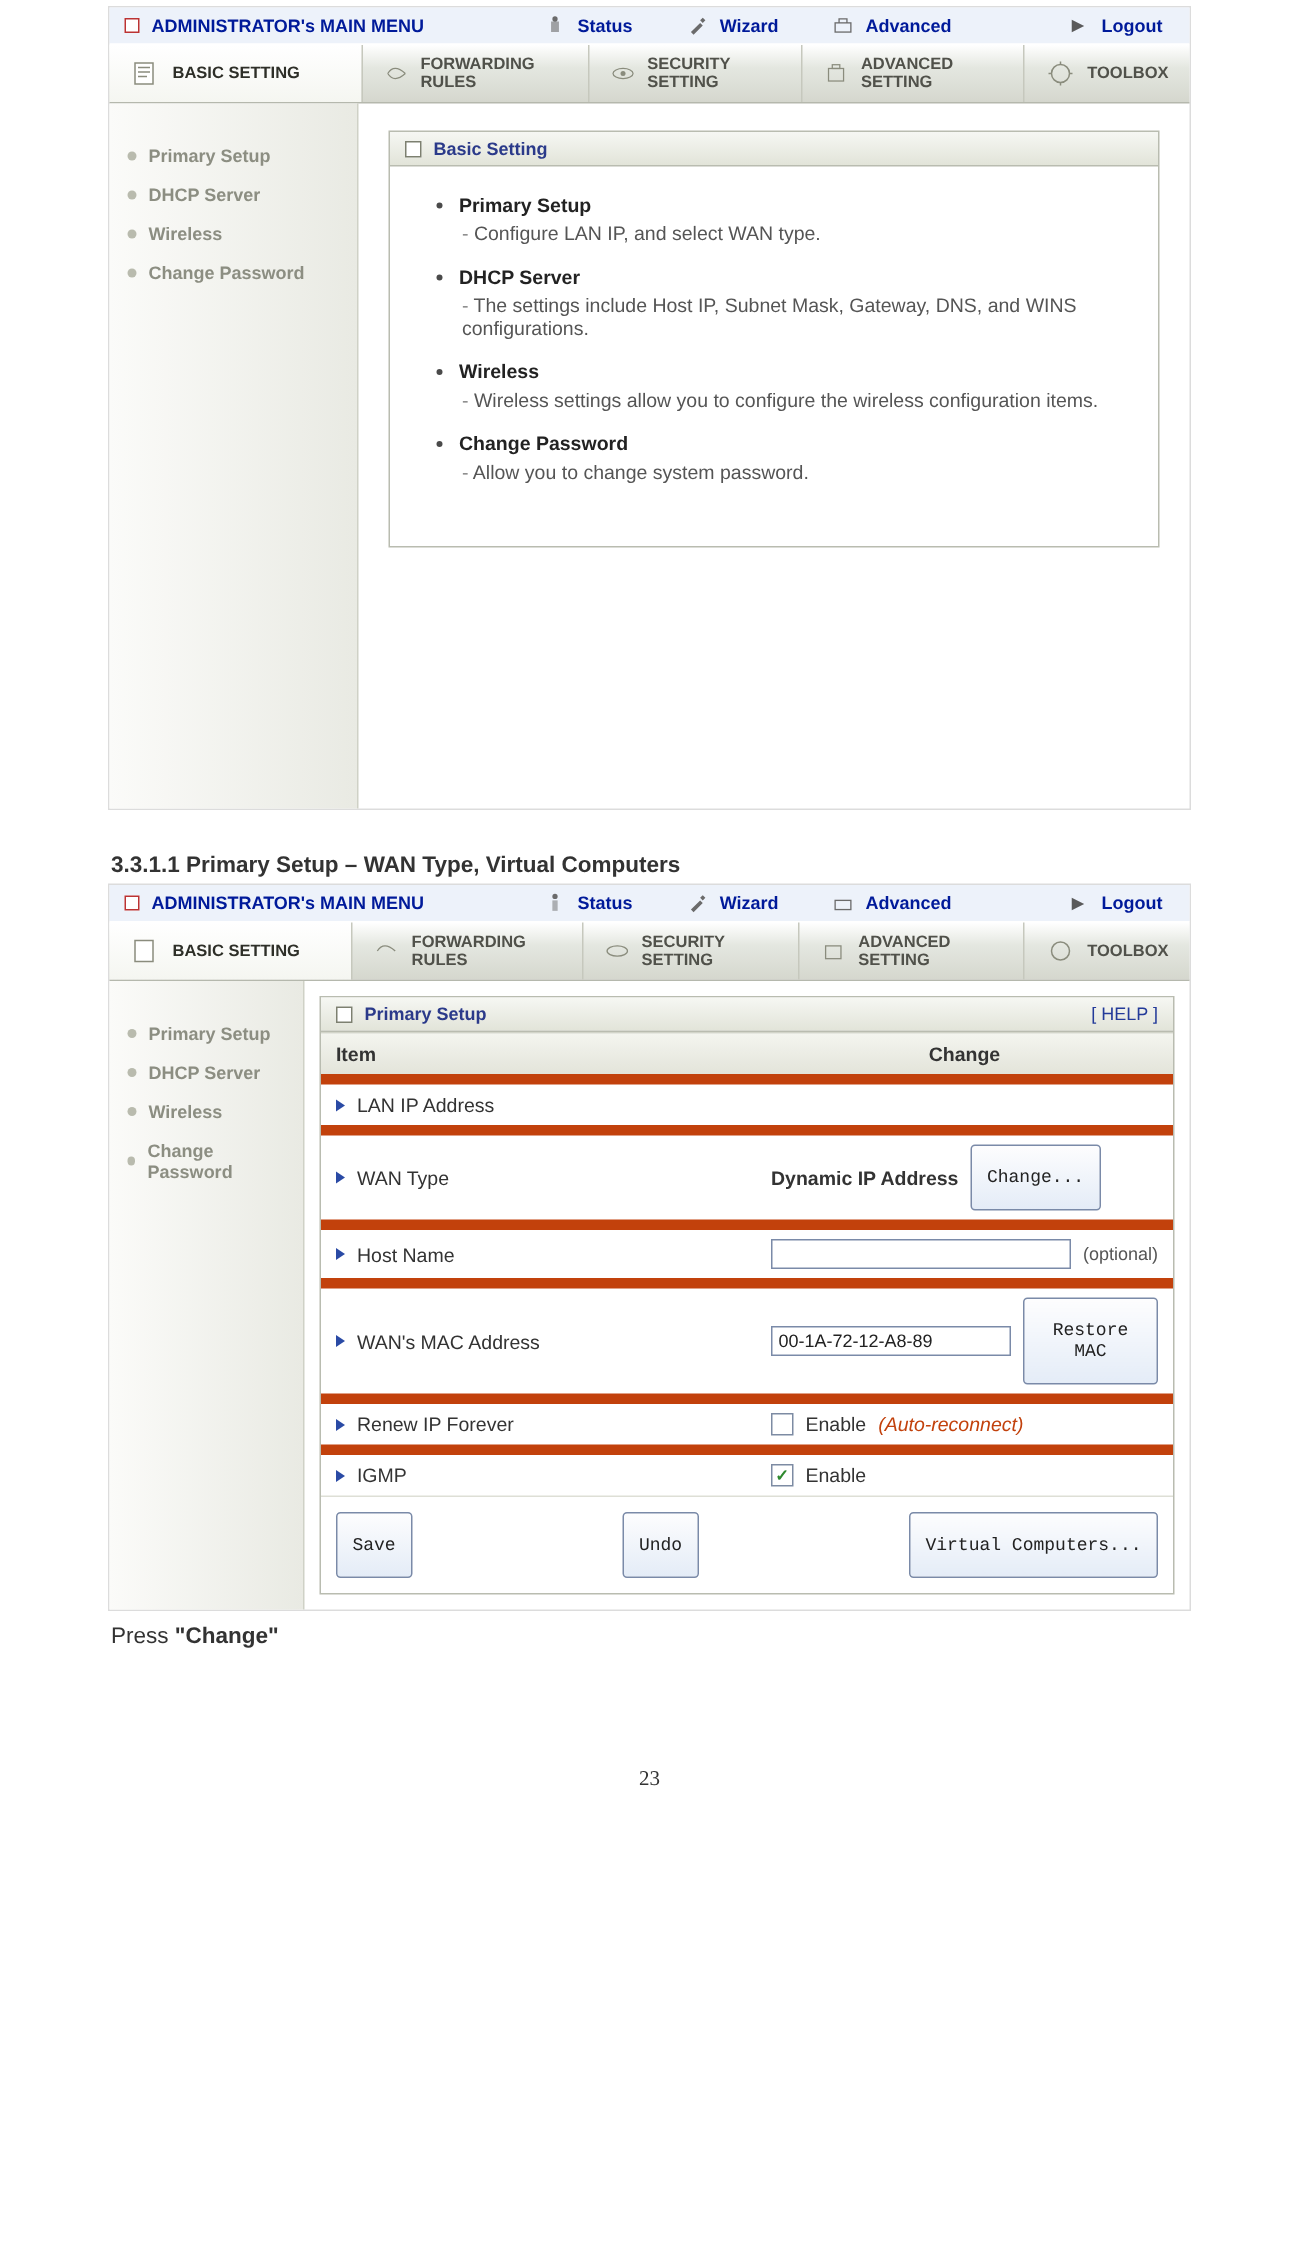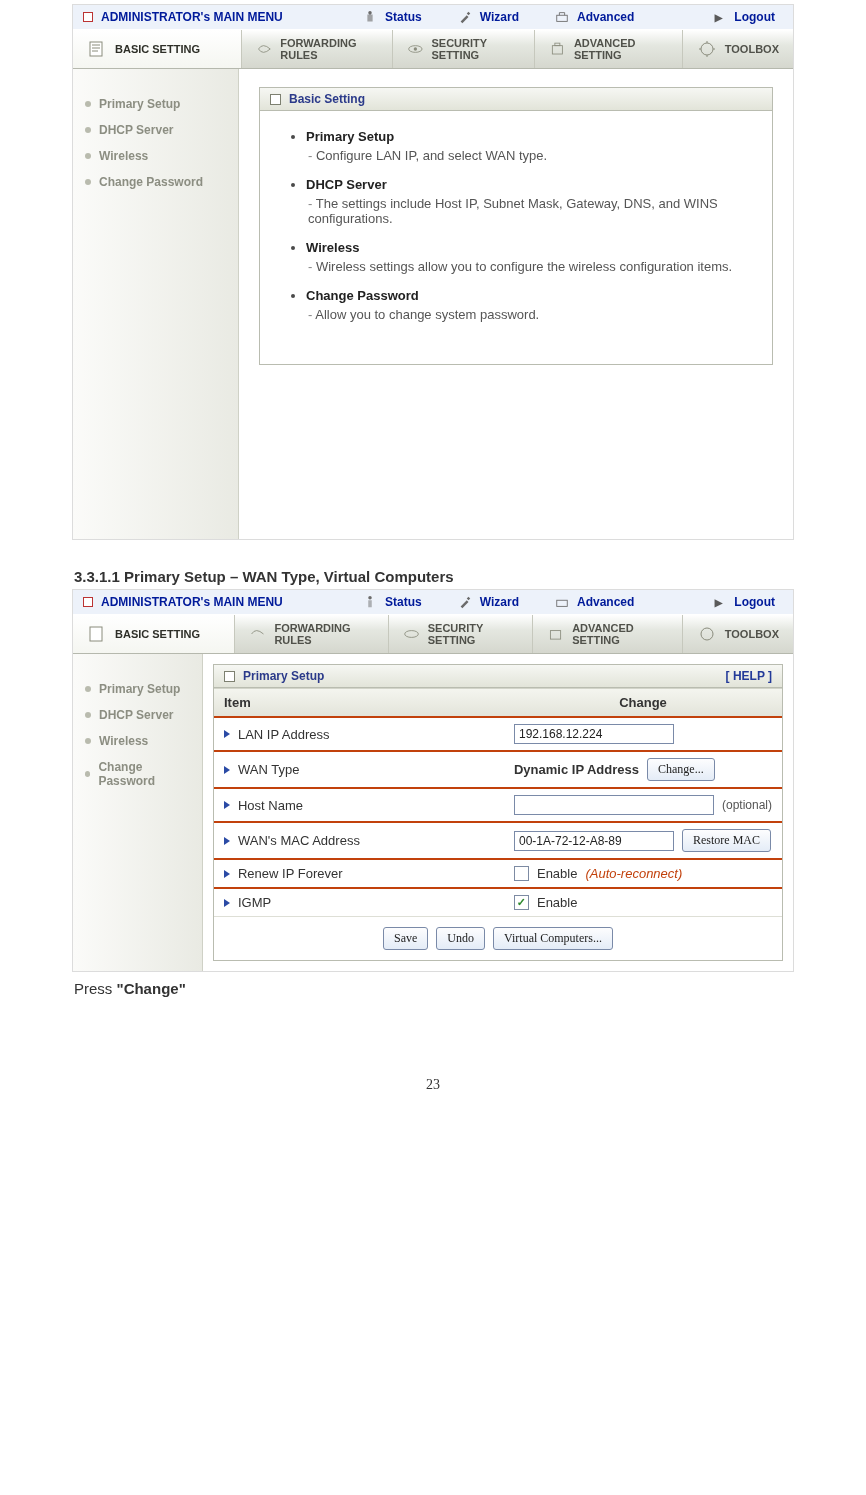--- a/index.html
+++ b/index.html
@@ -18,39 +18,39 @@
   .tab svg{width:20px;height:20px}
   .body{display:flex;min-height:470px}
   .body.sm{min-height:260px}
   .sidebar{width:165px;background:linear-gradient(90deg,#fbfbf9,#e9eae3);border-right:1px solid #cfd1c6;padding-top:22px}
   .sitem{display:flex;align-items:center;gap:8px;padding:6px 10px 6px 12px;color:#8c8e82;font-size:12px;font-weight:bold}
   .sitem::before{content:"";width:6px;height:6px;border-radius:50%;background:#b9bbae;display:inline-block}
   .content{flex:1;padding:18px 20px}
   .panel{border:1px solid #b9bcb0;background:#fff}
   .panel-hd{background:linear-gradient(#f6f7f3,#e2e4d9);padding:4px 10px;font-weight:bold;color:#2b3a8a;font-size:12px;border-bottom:1px solid #b9bcb0;display:flex;align-items:center}
   .panel-hd .sq{display:inline-block;width:9px;height:9px;border:1px solid #7d8070;margin-right:8px;background:#fff}
-  .panel-hd .help{margin-left:auto;color:#233a99;font-weight:bold;font-size:12px}
+  .panel-hd .help{margin-left:auto;color:#233a99;font-weight:normal;font-size:12px}
   .panel-body{padding:18px 28px 28px;color:#4a4a4a;font-size:13px}
   .panel-body ul{list-style:disc;margin:0 0 0 18px;padding:0}
   .panel-body li{margin-bottom:14px}
   .panel-body li b{display:block;margin-bottom:4px;color:#222}
   .panel-body li .d{display:block;margin-left:2px;color:#555}
   .panel-body li .d::before{content:"- ";color:#888}
   .grid-hd{display:flex;background:linear-gradient(#f4f5ef,#e3e4da);border-top:1px solid #d2d4c9}
   .grid-hd .c{padding:6px 10px;font-weight:bold;text-align:center;color:#333}
-  .row{display:flex;border-top:2px solid #c2410c;}
+  .row{display:flex;border-top:7px solid #c2410c;}
   .row .c{padding:6px 10px}
   .c1{width:270px;display:flex;align-items:center;gap:8px}
   .c2{flex:1;display:flex;align-items:center;gap:8px}
   .tri{width:0;height:0;border-top:4px solid transparent;border-bottom:4px solid transparent;border-left:6px solid #2a4aa5;display:inline-block}
   input.txt{font-family:inherit;font-size:12px;padding:2px 4px;border:1px solid #7a8aa8;color:#222}
-  .btn{font-family:Liberation Serif, serif;font-size:12px;padding:3px 10px;border:1px solid #7a8aa8;background:linear-gradient(#fdfdfe,#e4ecf7);border-radius:3px;color:#222;cursor:pointer}
+  .btn{font-family:Liberation Mono, monospace;font-size:12px;padding:14px 10px;border:1px solid #7a8aa8;background:linear-gradient(#fdfdfe,#e4ecf7);border-radius:3px;color:#222;cursor:pointer}
   .chkbox{width:13px;height:13px;border:1px solid #7d8ba3;display:inline-flex;align-items:center;justify-content:center;background:#fff}
   .chkbox.checked::after{content:"✓";font-size:11px;color:#2f8a2f;font-weight:bold}
-  .footerbtns{display:flex;justify-content:center;gap:8px;padding:10px;border-top:1px solid #dedfd6}
+  .footerbtns{display:flex;justify-content:space-between;gap:8px;padding:10px;border-top:1px solid #dedfd6}
   h4.sec{font-size:15px;margin:28px 0 4px 2px}
   .press{font-size:15px;margin:8px 0 0 2px}
   .pgnum{text-align:center;font-size:14px;margin-top:80px;font-family:"Times New Roman",serif}
   .ital{font-style:italic;color:#c2410c}
   .opt{color:#555;font-size:12px}
 </style>
 </head>
 <body>
 
 <div class="page">
@@ -260,23 +260,20 @@
         </div>
         <div class="grid-hd">
           <div class="c c1">Item</div>
           <div class="c c2" style="justify-content:center">Change</div>
         </div>
         <div class="row">
           <div class="c c1">
                 <span class="tri"></span>
                 <span>LAN IP Address</span>
               </div>
-          <div class="c c2">
-                <input class="txt" style="width: 150px;" value="192.168.12.224">
-              </div>
         </div>
         <div class="row">
           <div class="c c1">
                 <span class="tri"></span>
                 <span>WAN Type</span>
               </div>
           <div class="c c2">
                 <b>Dynamic IP Address</b>
                 <button class="btn">Change...</button>
               </div>

